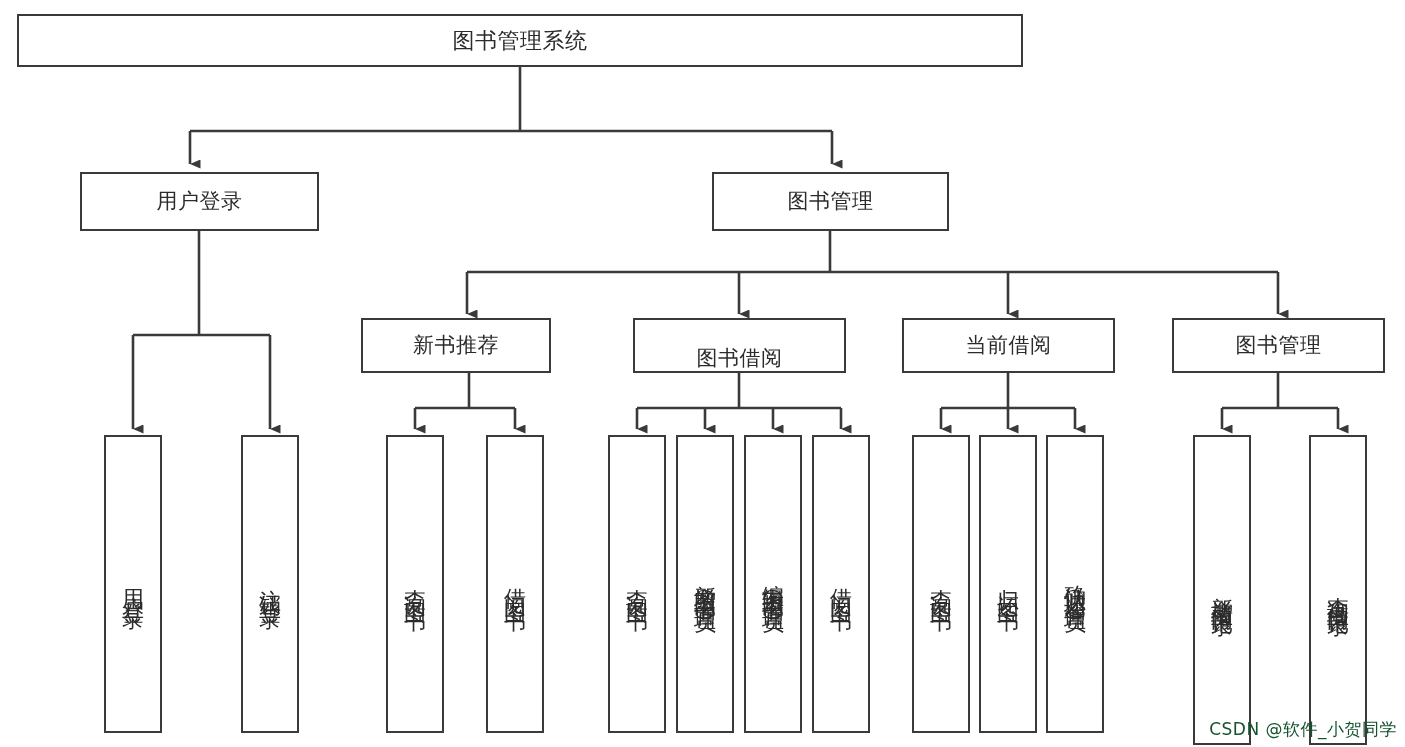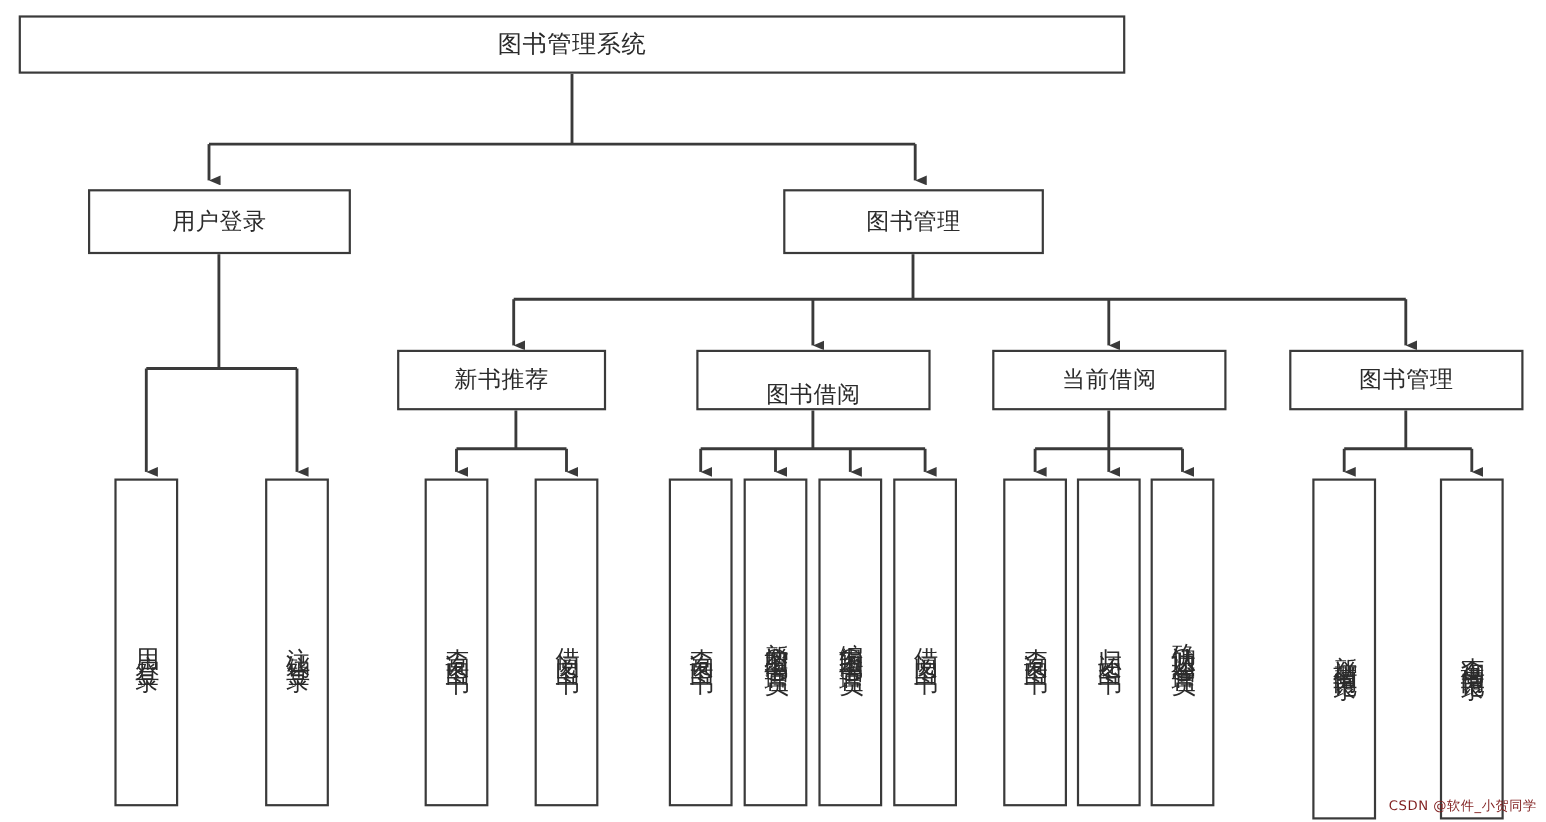--- a/index.html
+++ b/index.html
@@ -65,22 +65,22 @@
     line-height: 1;
     max-height: 100%;
   }
   .node.vertical.tall-text .node-label {
     letter-spacing: 4px;
   }
   .watermark {
     position: absolute;
     right: 8px;
     bottom: 6px;
-    font-size: 12px;
-    color: #7f1d1d;
+    font-size: 17px;
+    color: #14532d;
     letter-spacing: 0.5px;
     white-space: nowrap;
     user-select: none;
   }
 </style>
 </head>
 <body>
 
 <div id="diagram-root">
 

